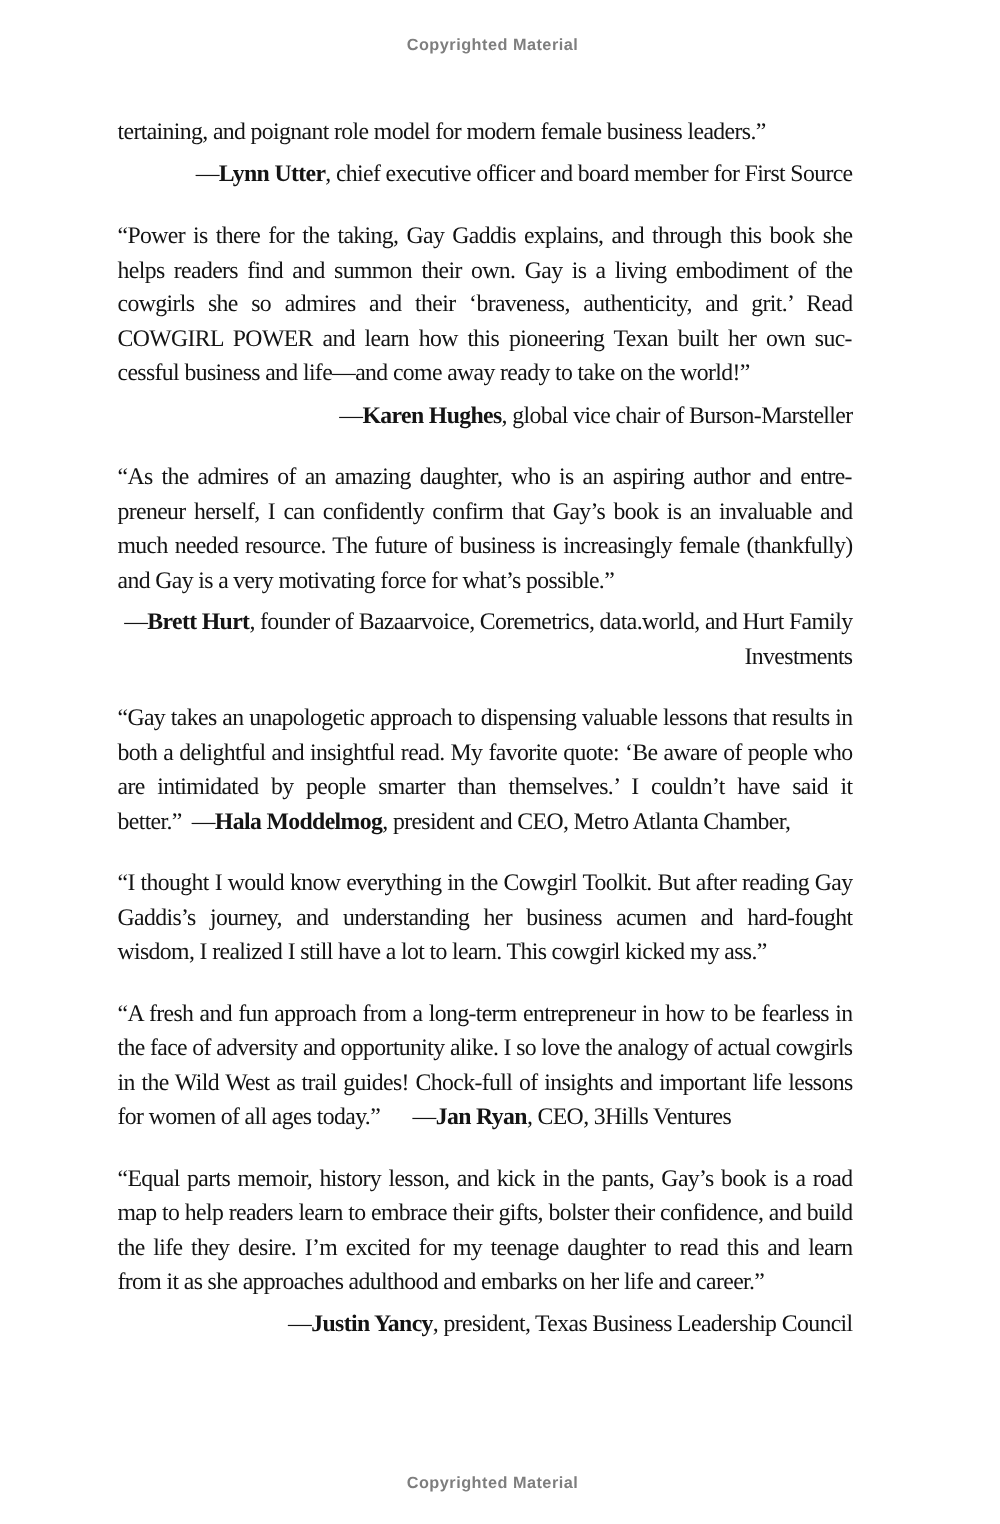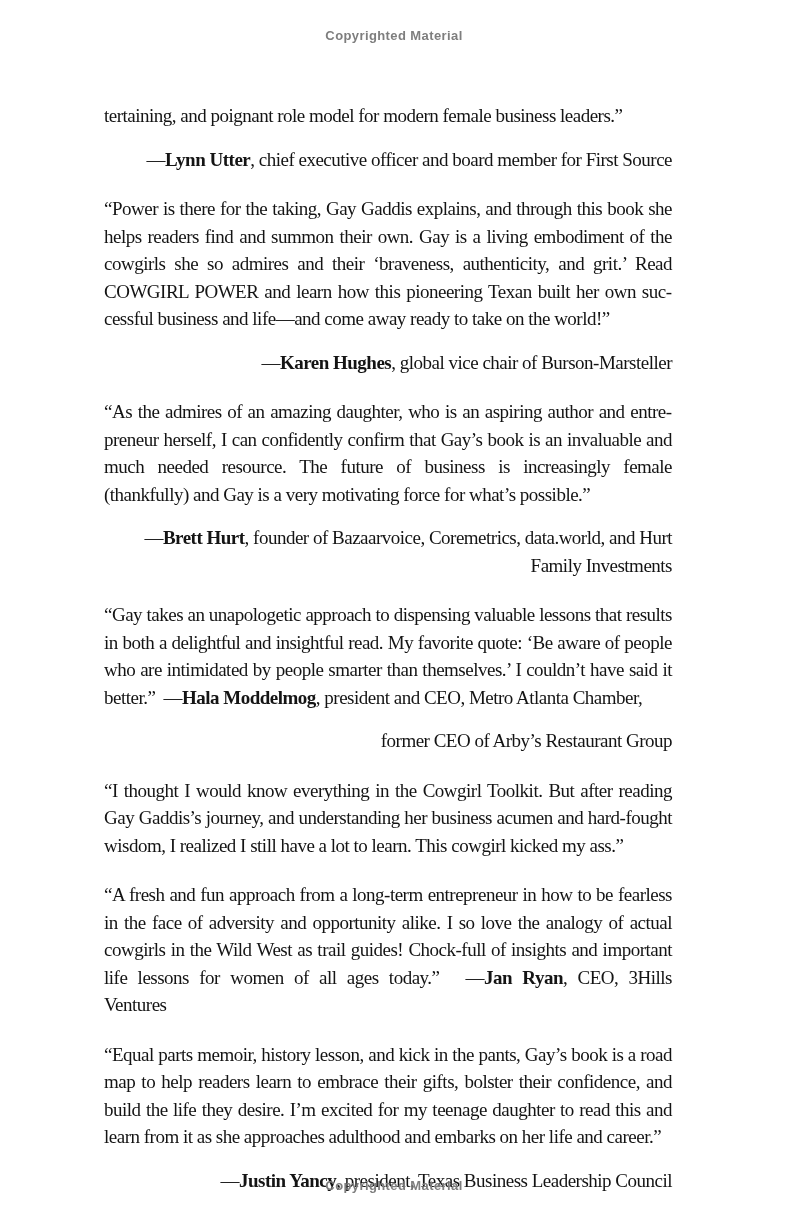--- a/index.html
+++ b/index.html
@@ -26,21 +26,21 @@
   .copyright.top { top: 28px; }
   .copyright.bottom { top: 1178px; }
   .content {
     position: absolute;
     left: 88px;
     top: 86px;
     width: 600px;
   }
   .blurb { margin: 0 0 22px 0; }
   .quote, .attribution {
-    margin: 16px;
+    margin: 6px;
     font-size: 19px;
     line-height: 27.5px;
     letter-spacing: -0.5px;
   }
   .quote { text-align: justify; text-justify: inter-word; }
   .attribution { text-align: right; }
   .attribution strong, .quote strong { font-weight: bold; text-align: center; }
   .gap-small { margin-left: 8px; }
   .gap-large { margin-left: 26px; }
 </style>
@@ -63,21 +63,20 @@
       <p class="attribution"><span>—</span><strong>Karen Hughes</strong><span>, global vice chair of Burson-Marsteller</span></p>
     </div>
 
     <div class="blurb">
       <p class="quote"><span>“As the admires of an amazing daughter, who is an aspiring author and entre­preneur herself, I can confidently confirm that Gay’s book is an invaluable and much needed resource. The future of business is increasingly female (thankfully) and Gay is a very motivating force for what’s possible.”</span></p>
       <p class="attribution"><span>—</span><strong>Brett Hurt</strong><span>, founder of Bazaarvoice, Coremetrics, data.world, and Hurt Family Investments</span></p>
     </div>
 
     <div class="blurb">
       <p class="quote"><span>“Gay takes an unapologetic approach to dispensing valuable lessons that results in both a delightful and insightful read. My favorite quote: ‘Be aware of people who are intimidated by people smarter than themselves.’ I couldn’t have said it better.”</span><span class="gap-small">—</span><strong>Hala Moddelmog</strong><span>, president and CEO,  Metro Atlanta Chamber,</span></p>
-      <p class="attribution"><span>former CEO of Arby’s Restaurant Group</span></p>
     </div>
 
     <div class="blurb">
       <p class="quote"><span>“I thought I would know everything in the Cowgirl Toolkit. But after reading Gay Gaddis’s journey, and understanding her business acumen and hard-fought wisdom, I realized I still have a lot to learn. This cowgirl kicked my ass.”</span></p>
     </div>
 
     <div class="blurb">
       <p class="quote"><span>“A fresh and fun approach from a long-term entrepreneur in how to be fearless in the face of adversity and opportunity alike. I so love the analogy of actual cowgirls in the Wild West as trail guides! Chock-full of insights and important life lessons for women of all ages today.”</span><span class="gap-large">—</span><strong>Jan Ryan</strong><span>, CEO, 3Hills Ventures</span></p>
     </div>
 

